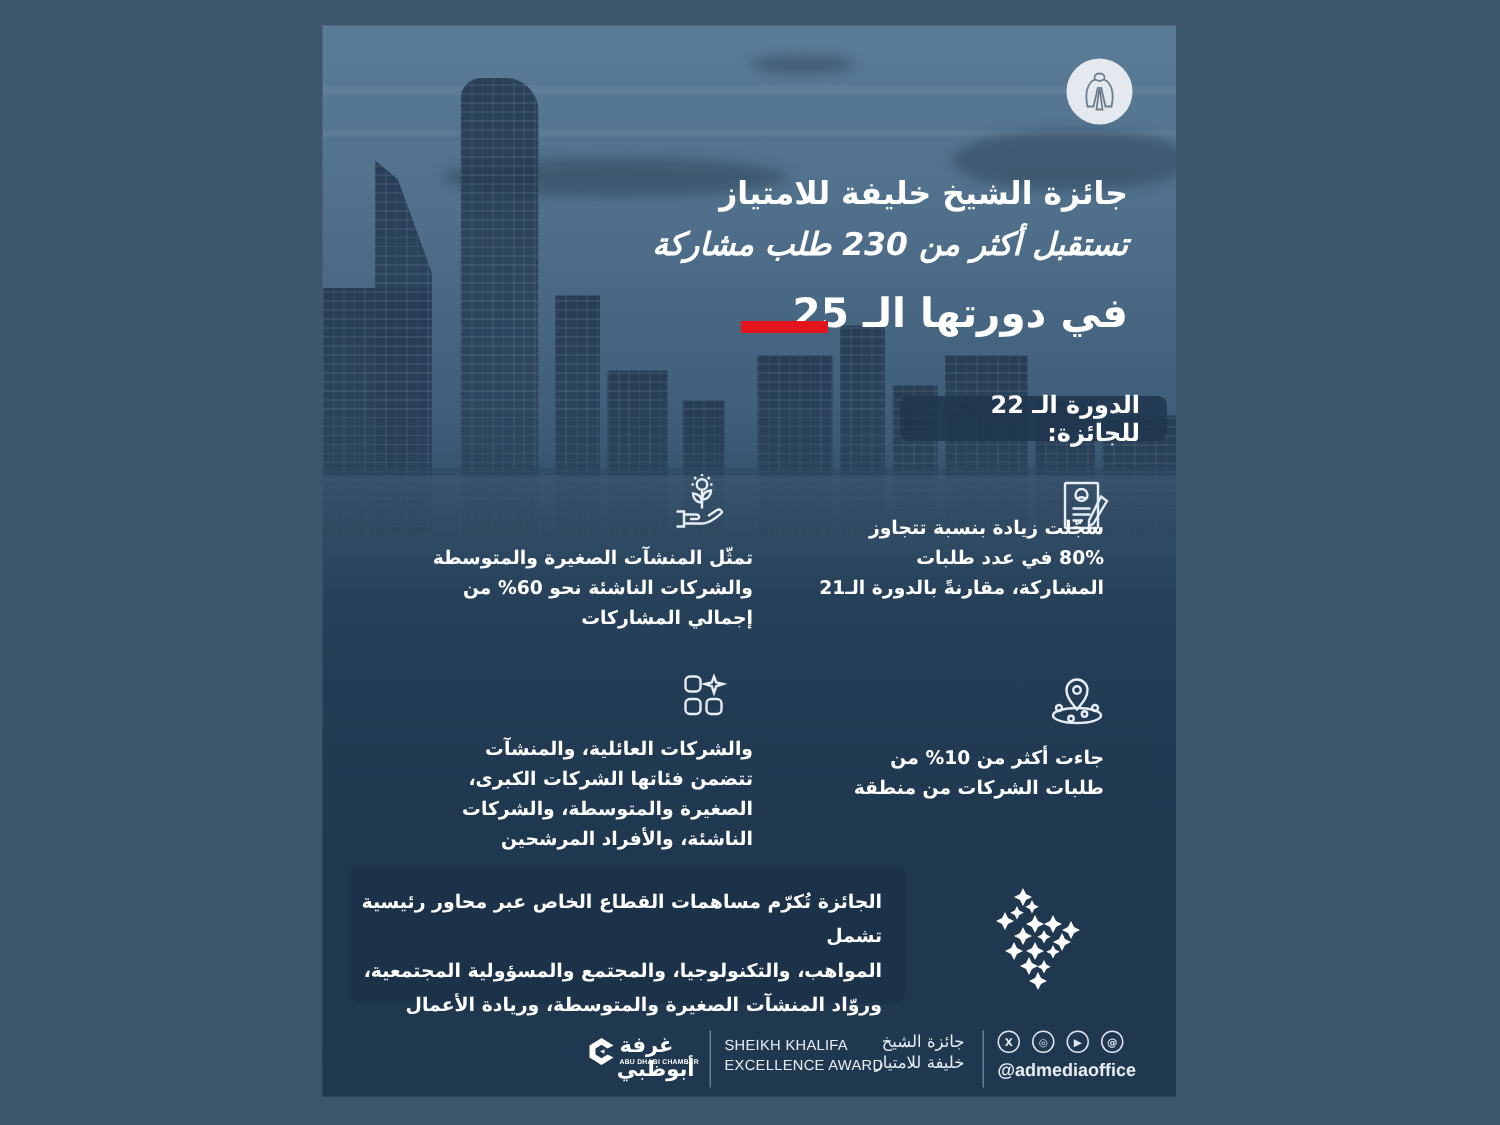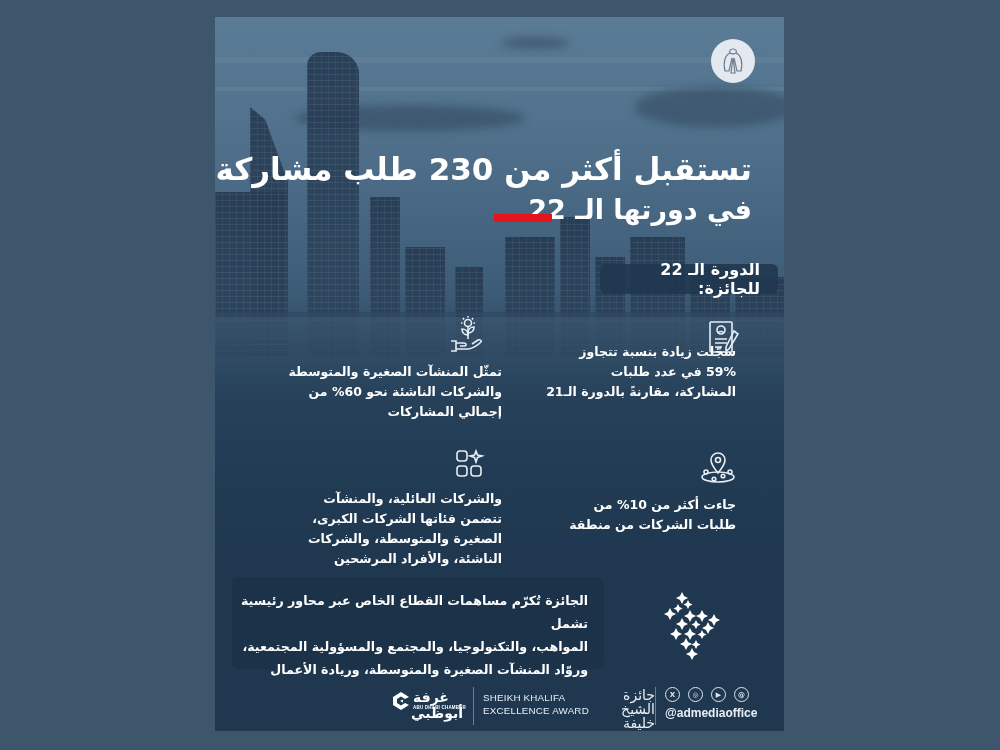--- a/index.html
+++ b/index.html
@@ -52,21 +52,21 @@
     background: #e4e9ef;
     display: flex; align-items: center; justify-content: center;
   }
   .rtl { direction: rtl; text-align: right; color: #fff; }
   .title1 {
     position: absolute; right: 32px; top: 100px;
     font-size: 21px; font-weight: bold; white-space: nowrap;
   }
   .title2 {
     position: absolute; right: 32px; top: 134px;
-    font-size: 31px; font-weight: bold; white-space: nowrap;
+    font-size: 21px; font-weight: bold; white-space: nowrap; font-style: italic;
   }
   .title3 {
     position: absolute; right: 32px; top: 177px;
     font-size: 27px; font-weight: bold; white-space: nowrap;
   }
   .red-bar {
     position: absolute; left: 279px; top: 197px;
     width: 58px; height: 8px; background: #e3141b;
   }
   .section-pill {
@@ -98,21 +98,21 @@
   }
   .divider { position: absolute; top: 6px; width: 1px; height: 38px; background: rgba(255,255,255,0.35); }
   .social-row { position: absolute; left: 450px; top: 6px; display: flex; gap: 8px; }
   .social {
     width: 15px; height: 15px; border-radius: 50%;
     border: 1.3px solid #dfe6ee; display: flex; align-items: center; justify-content: center;
     color: #dfe6ee; font-size: 7px; font-weight: bold;
   }
   .handle { position: absolute; left: 450px; top: 25px; font-size: 12px; font-weight: bold; color: #e8eef4; font-family: "Liberation Sans", sans-serif; }
   .award-en { position: absolute; left: 268px; top: 10px; font-size: 9.8px; color: #e8eef4; line-height: 13px; font-family: "Liberation Sans", sans-serif; letter-spacing: 0.2px; }
-  .award-ar { position: absolute; left: 372px; top: 7px; font-size: 14px; color: #e8eef4; line-height: 14px; direction: rtl; text-align: right; width: 68px; }
+  .award-ar { position: absolute; left: 360px; top: 7px; font-size: 11px; color: #e8eef4; line-height: 14px; direction: rtl; text-align: right; width: 68px; }
   .chamber-logo { position: absolute; left: 176px; top: 10px; width: 20px; height: 20px; }
   .chamber-ar { position: absolute; left: 198px; top: 8px; font-size: 14px; font-weight: bold; color: #fff; direction: rtl; width: 50px; text-align: left; }
   .chamber-en { position: absolute; left: 198px; top: 24px; font-size: 4.5px; font-weight: bold; color: #fff; letter-spacing: 0.2px; font-family: "Liberation Sans", sans-serif; white-space: nowrap; }
 </style>
 </head>
 <body>
 
 <div class="poster">
 
   <div class="sky-band" style="top:40px;height:6px;"></div>
@@ -141,40 +141,41 @@
 
   <div class="emblem">
     <svg width="28" height="30" viewBox="0 0 28 30" fill="none" stroke="#6d7c8c" stroke-width="1.2">
       <path d="M14 3 C11 3 10 5 11 7 L14 8 L17 7 C18 5 17 3 14 3Z"></path>
       <path d="M11 7 C6 9 4 16 6 25 L10 25 L13 12"></path>
       <path d="M17 7 C22 9 24 16 22 25 L18 25 L15 12"></path>
       <path d="M12 27 L14 12 L16 27 Z"></path>
     </svg>
   </div>
 
+  <div class="rtl title1">جائزة الشيخ خليفة للامتياز</div>
   <div class="rtl title2">تستقبل أكثر من 230 طلب مشاركة</div>
-  <div class="rtl title3">في دورتها الـ 22</div>
+  <div class="rtl title3">في دورتها الـ 25</div>
   <div class="red-bar"></div>
 
   <div class="section-pill">
     <span>الدورة الـ 22 للجائزة:</span>
   </div>
 
   <div class="icon-box" style="left:491px;top:302px;">
     <svg width="36" height="36" viewBox="0 0 36 36" fill="none" stroke="#e6edf4" stroke-width="1.6">
       <rect x="4" y="3" width="22" height="30" rx="1"></rect>
       <circle cx="15" cy="11" r="4"></circle>
       <path d="M12 14 C13 12 17 12 18 14"></path>
       <path d="M9 20 L21 20 M9 24 L21 24 M9 28 L16 28"></path>
       <path d="M28 12 L32 15 L23 30 L20 32 L20 28 Z"></path>
     </svg>
   </div>
   <div class="rtl stat" style="right:48px;top:325px;width:190px;">
     <div>سجّلت زيادة بنسبة تتجاوز</div>
-    <div>59% في عدد طلبات</div>
+    <div>80% في عدد طلبات</div>
     <div>المشاركة، مقارنةً بالدورة الـ21</div>
   </div>
 
   <div class="icon-box" style="left:233px;top:298px;">
     <svg width="36" height="40" viewBox="0 0 36 40" fill="none" stroke="#e6edf4" stroke-width="1.6">
       <circle cx="20" cy="8" r="3.5"></circle>
       <path d="M20 1 L20 2.5 M13 8 L14.5 8 M25.5 8 L27 8 M15 3 L16 4.5 M25 3 L24 4.5"></path>
       <path d="M20 12 L20 24"></path>
       <path d="M20 20 C16 20 14 17 14 14 C17 14 20 16 20 20Z"></path>
       <path d="M20 18 C24 18 26 15 26 12 C23 12 20 14 20 18Z"></path>

